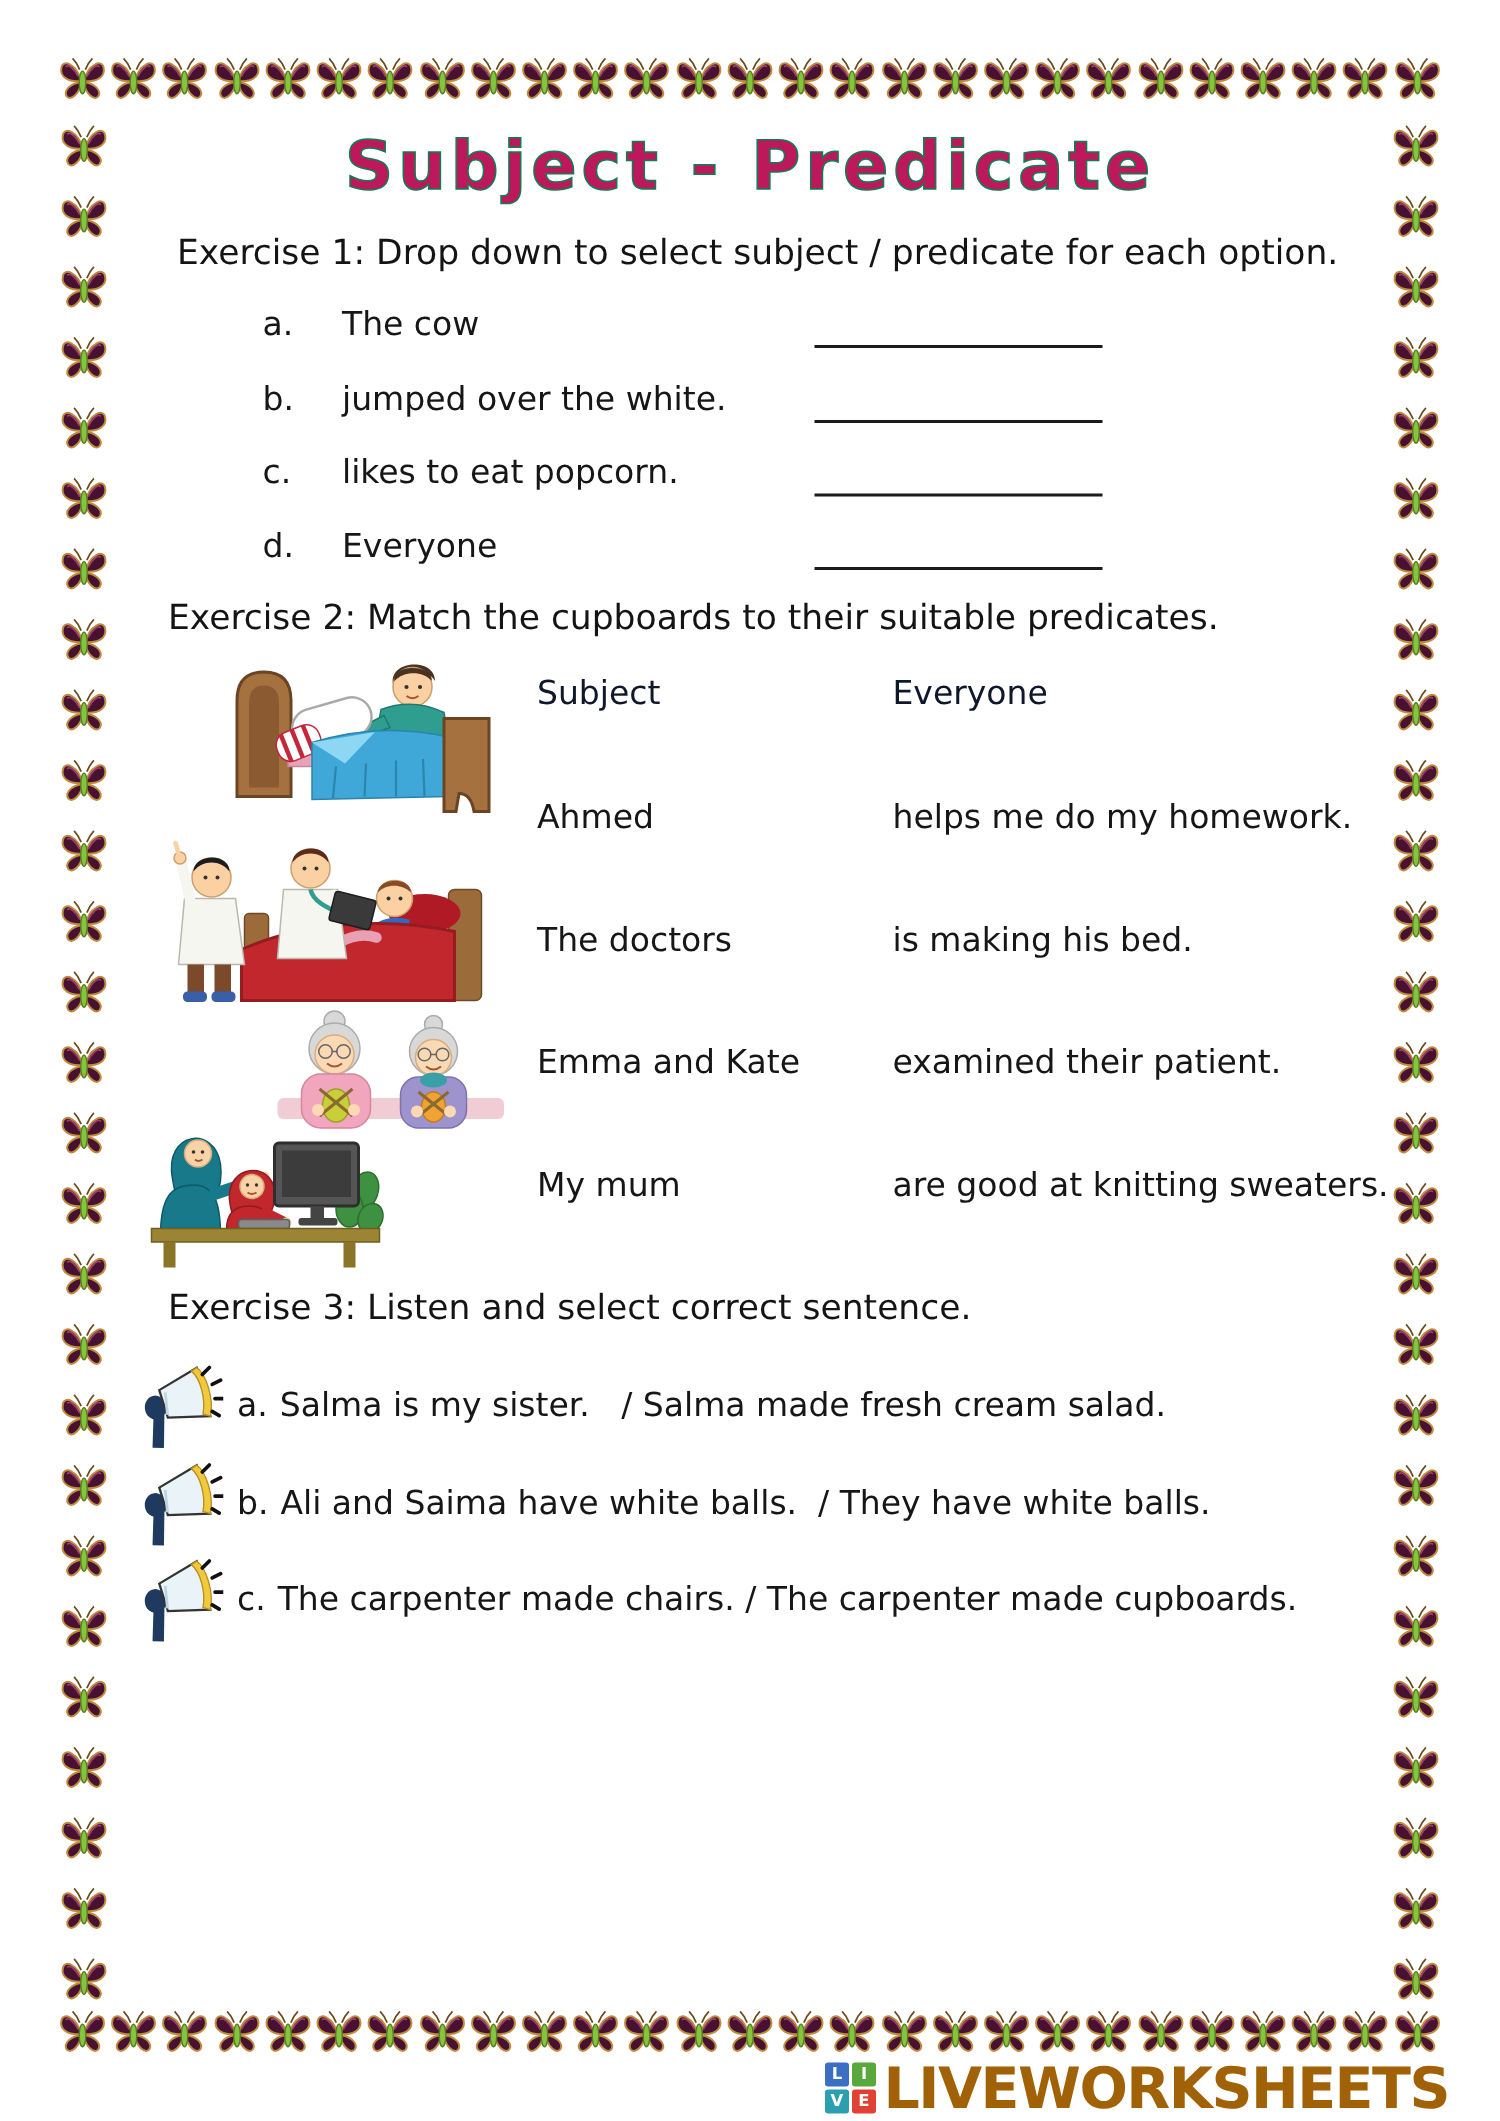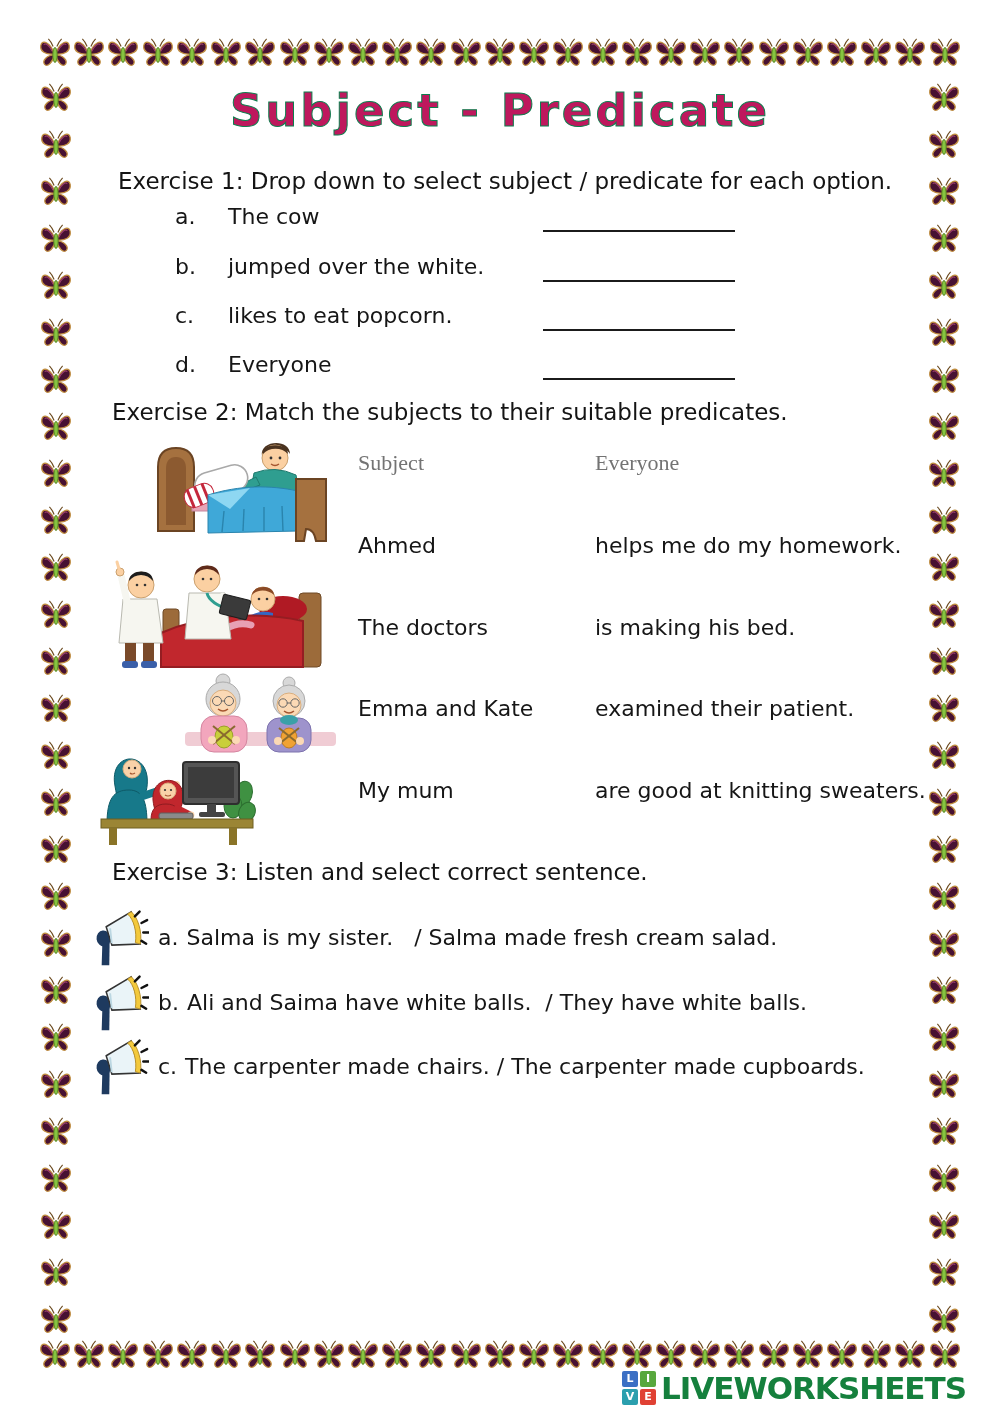--- a/index.html
+++ b/index.html
@@ -14,48 +14,48 @@
   .border-left{left:39px;}
   .border-right{left:927px;}
   .bf{width:34px;height:34px;flex:0 0 auto;}
 
   
   .title{position:absolute;top:84px;left:0;width:100%;text-align:center;
          font-size:45px;font-weight:bold;letter-spacing:3px;
          color:#be185d;-webkit-text-stroke:1px #0d7f4e;}
 
   .heading{position:absolute;font-size:23px;color:#141414;}
-  .h-ex1{left:118px;top:168px;}
+  .h-ex1{left:118px;top:156px;}
   .h-ex2{left:112px;top:399px;}
   .h-ex3{left:112px;top:859px;}
 
   
   .ex1-row{position:absolute;left:0;width:100%;height:32px;}
   .ex1-letter{position:absolute;left:175px;font-size:22px;}
   .ex1-text{position:absolute;left:228px;font-size:22px;}
   .ex1-blank{position:absolute;left:543px;top:26px;width:192px;height:0;border-bottom:2.5px solid #1b1b1b;}
 
   
   .ex2-cell{position:absolute;font-size:22px;}
   .col-subj{left:358px;}
   .col-pred{left:595px;}
-  .ex2-head{color:#737373;font-family:Liberation Serif, serif;}
+  .ex2-head{color:#0f172a;}
   .ex2-img{position:absolute;}
 
   
   .ex3-icon{position:absolute;left:83px;width:66px;height:62px;}
   .ex3-line{position:absolute;left:158px;font-size:22px;white-space:pre;}
   .ex3-label{margin-right:8px;}
 
   
   .logo{position:absolute;top:1370px;right:34px;display:flex;align-items:center;}
   .logo-grid{width:35px;height:35px;display:grid;grid-template-columns:16px 16px;grid-template-rows:16px 16px;gap:2px;margin-right:4px;}
   .logo-sq{display:flex;align-items:center;justify-content:center;color:#fff;
            font-size:11px;font-weight:bold;border-radius:2px;font-family:"DejaVu Sans",sans-serif;}
-  .logo-text{font-size:31px;font-weight:800;color:#15803d;letter-spacing:-1px;}
+  .logo-text{font-size:38px;font-weight:800;color:#a16207;letter-spacing:-1px;}
   .hidden-defs{position:absolute;width:0;height:0;overflow:hidden;}
 </style>
 </head>
 <body>
 
 <svg class="hidden-defs" aria-hidden="true">
   <defs>
     <symbol id="butterfly" viewBox="0 0 34 36">
       <path d="M15,10 Q13,5 10,2" stroke="#6b4a1f" stroke-width="1.2" fill="none"></path>
       <path d="M19,10 Q21,5 24,2" stroke="#6b4a1f" stroke-width="1.2" fill="none"></path>
@@ -438,21 +438,21 @@
     <span class="ex1-letter">c.</span>
     <span class="ex1-text">likes to eat popcorn.</span>
     <div class="ex1-blank"></div>
   </div>
   <div class="ex1-row" style="top:352px">
     <span class="ex1-letter">d.</span>
     <span class="ex1-text">Everyone</span>
     <div class="ex1-blank"></div>
   </div>
 
-  <div class="heading h-ex2">Exercise 2: Match the subjects to their suitable predicates.</div>
+  <div class="heading h-ex2">Exercise 2: Match the cupboards to their suitable predicates.</div>
 
   <div class="ex2-cell col-subj ex2-head" style="top:450px">Subject</div>
   <div class="ex2-cell col-pred ex2-head" style="top:450px">Everyone</div>
 
   <div class="ex2-cell col-subj" style="top:533px">Ahmed</div>
   <div class="ex2-cell col-pred" style="top:533px">helps me do my homework.</div>
   <div class="ex2-cell col-subj" style="top:615px">The doctors</div>
   <div class="ex2-cell col-pred" style="top:615px">is making his bed.</div>
   <div class="ex2-cell col-subj" style="top:696px">Emma and Kate</div>
   <div class="ex2-cell col-pred" style="top:696px">examined their patient.</div>

